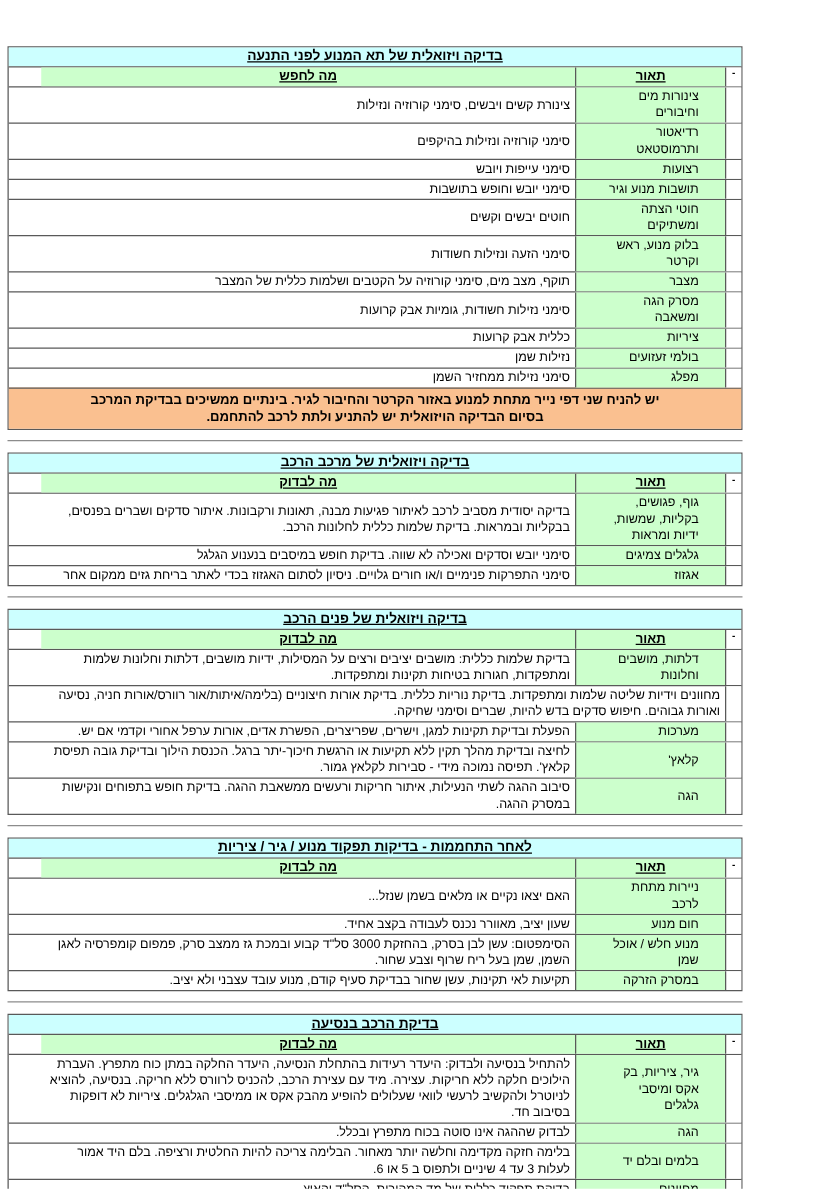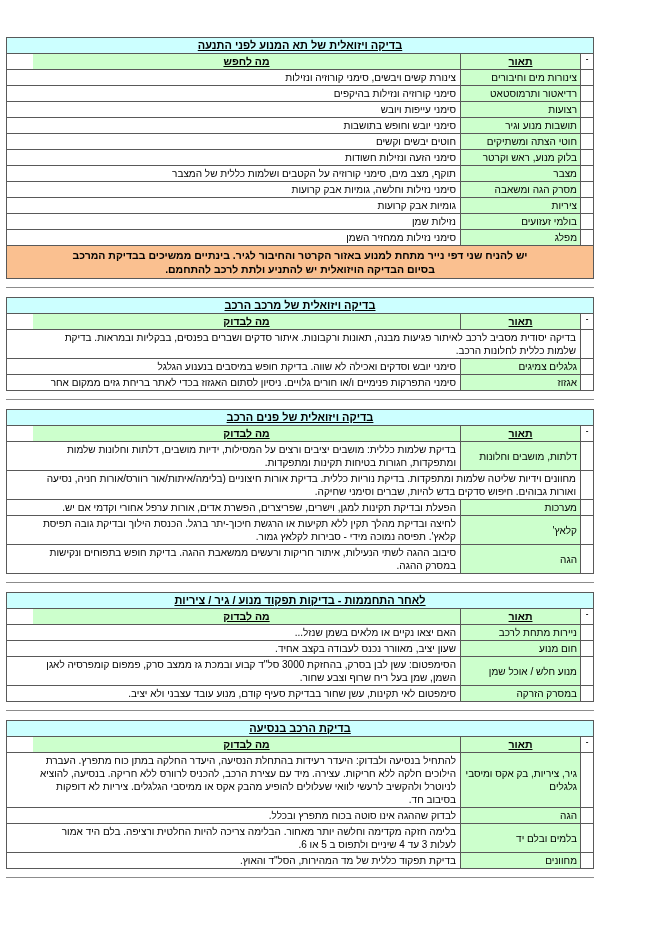--- a/index.html
+++ b/index.html
@@ -21,21 +21,21 @@
     background:var(--title-bg);text-align:center;font-weight:bold;font-size:11px;
     line-height:13px;padding:1px 2px;text-decoration:underline;
   }
   .row{display:flex;border-top:1px solid var(--border);align-items:stretch;}
   .cell{border-left:1px solid var(--border);padding:0 3px;box-sizing:border-box;}
   .cell:last-child{border-left:none;}
   .num-cell{width:13px;flex:0 0 13px;padding:0 1px;background:#fff;}
   .label-cell{
     width:120px;flex:0 0 120px;background:var(--label-bg);
     font-size:10px;line-height:13px;display:flex;align-items:center;
-    justify-content:flex-start;text-align:right;padding:1px 3px;
+    justify-content:flex-start;text-align:right;padding:1px 21px;
   }
   .desc-cell{
     flex:1 1 auto;font-size:10px;line-height:13px;display:flex;align-items:center;
     text-align:right;padding:1px 4px;min-height:13px;margin-left:26px;
   }
   .head-row .cell{min-height:14px;}
   .head-cell{
     font-weight:bold;text-decoration:underline;font-size:10.5px;
     background:var(--header-bg);justify-content:center !important;text-align:center;
   }
@@ -88,26 +88,26 @@
         <div class="cell desc-cell">סימני הזעה ונזילות חשודות</div>
       </div>
       <div class="row">
         <div class="cell num-cell"></div>
         <div class="cell label-cell">מצבר</div>
         <div class="cell desc-cell">תוקף, מצב מים, סימני קורוזיה על הקטבים ושלמות כללית של המצבר</div>
       </div>
       <div class="row">
         <div class="cell num-cell"></div>
         <div class="cell label-cell">מסרק הגה ומשאבה</div>
-        <div class="cell desc-cell">סימני נזילות וחלשה, גומיות אבק קרועות</div>
+        <div class="cell desc-cell">סימני נזילות חשודות, גומיות אבק קרועות</div>
       </div>
       <div class="row">
         <div class="cell num-cell"></div>
         <div class="cell label-cell">ציריות</div>
-        <div class="cell desc-cell">גומיות אבק קרועות</div>
+        <div class="cell desc-cell">כללית אבק קרועות</div>
       </div>
       <div class="row">
         <div class="cell num-cell"></div>
         <div class="cell label-cell">בולמי זעזועים</div>
         <div class="cell desc-cell">נזילות שמן</div>
       </div>
       <div class="row">
         <div class="cell num-cell"></div>
         <div class="cell label-cell">מפלג</div>
         <div class="cell desc-cell">סימני נזילות ממחזיר השמן</div>
@@ -120,20 +120,21 @@
     <div class="spacer-line"></div>
     <div class="tbl">
       <div class="t-title">בדיקה ויזואלית של מרכב הרכב</div>
       <div class="row head-row">
         <div class="cell num-cell corner">-</div>
         <div class="cell label-cell head-cell">תאור</div>
         <div class="cell desc-cell head-cell">מה לבדוק</div>
       </div>
       <div class="row">
         <div class="cell num-cell"></div>
+        <div class="cell label-cell">גוף, פגושים, בקליות, שמשות, ידיות ומראות</div>
         <div class="cell desc-cell">בדיקה יסודית מסביב לרכב לאיתור פגיעות מבנה, תאונות ורקבונות. איתור סדקים ושברים בפנסים, בבקליות ובמראות. בדיקת שלמות כללית לחלונות הרכב.</div>
       </div>
       <div class="row">
         <div class="cell num-cell"></div>
         <div class="cell label-cell">גלגלים צמיגים</div>
         <div class="cell desc-cell">סימני יובש וסדקים ואכילה לא שווה. בדיקת חופש במיסבים בנענוע הגלגל</div>
       </div>
       <div class="row">
         <div class="cell num-cell"></div>
         <div class="cell label-cell">אגזוז</div>
@@ -192,21 +193,21 @@
         <div class="cell desc-cell">שעון יציב, מאוורר נכנס לעבודה בקצב אחיד.</div>
       </div>
       <div class="row">
         <div class="cell num-cell"></div>
         <div class="cell label-cell">מנוע חלש / אוכל שמן</div>
         <div class="cell desc-cell">הסימפטום: עשן לבן בסרק, בהחזקת 3000 סל"ד קבוע ובמכת גז ממצב סרק, פמפום קומפרסיה לאגן השמן, שמן בעל ריח שרוף וצבע שחור.</div>
       </div>
       <div class="row">
         <div class="cell num-cell"></div>
         <div class="cell label-cell">במסרק הזרקה</div>
-        <div class="cell desc-cell">סימפטום לאי תקינות, עשן שחור בבדיקת סעיף קודם, מנוע עובד עצבני ולא יציב.</div>
+        <div class="cell desc-cell">תקיעות לאי תקינות, עשן שחור בבדיקת סעיף קודם, מנוע עובד עצבני ולא יציב.</div>
       </div>
     </div>
     <div class="spacer-line"></div>
     <div class="tbl">
       <div class="t-title">בדיקת הרכב בנסיעה</div>
       <div class="row head-row">
         <div class="cell num-cell corner">-</div>
         <div class="cell label-cell head-cell">תאור</div>
         <div class="cell desc-cell head-cell">מה לבדוק</div>
       </div>

